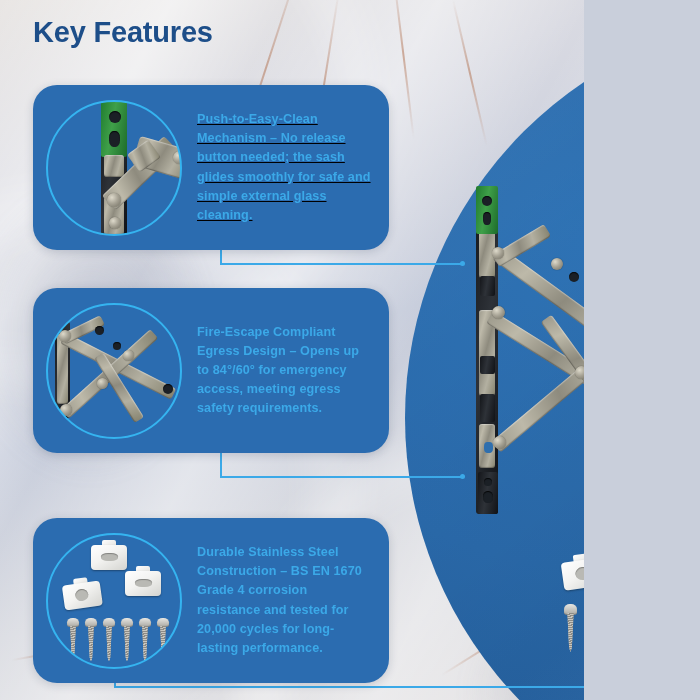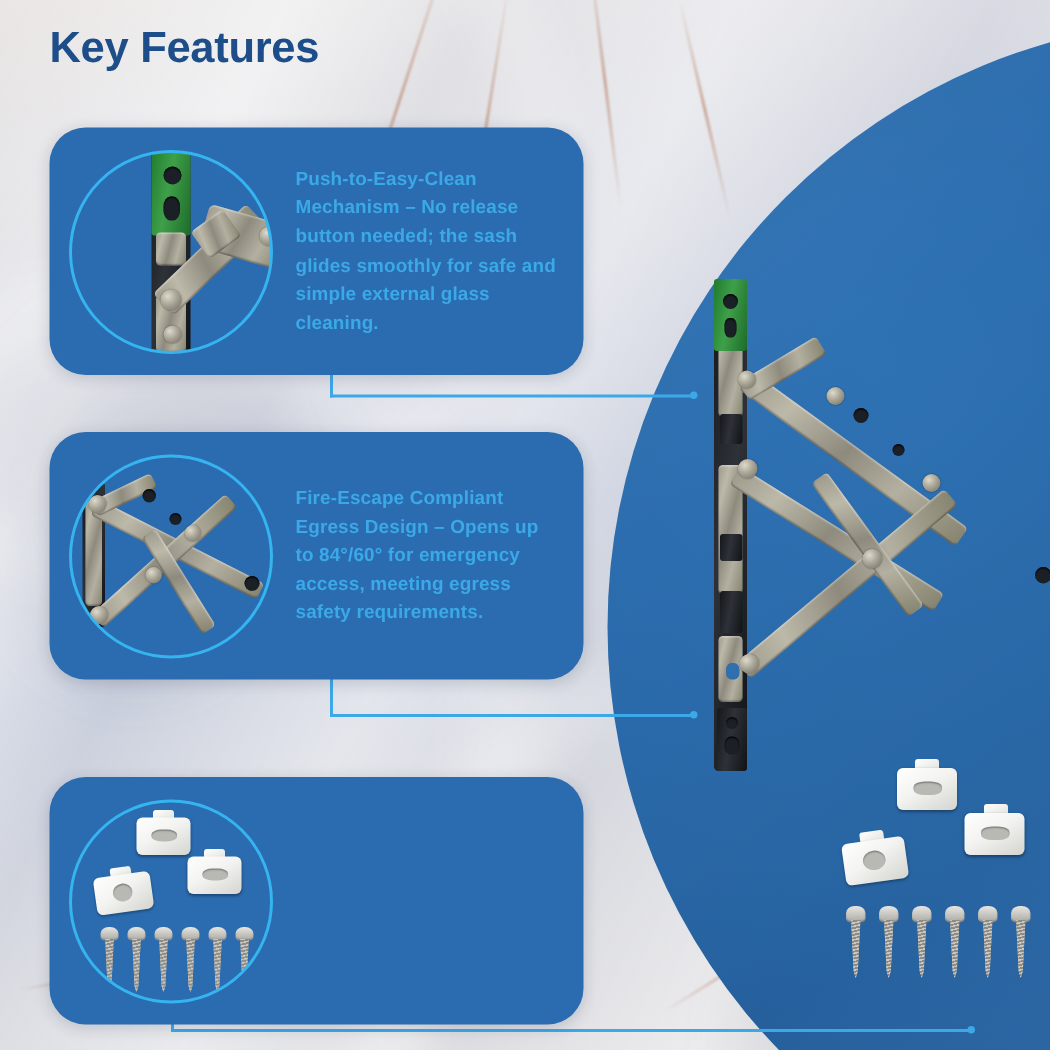--- a/index.html
+++ b/index.html
@@ -5,21 +5,21 @@
   * { margin:0; padding:0; box-sizing:border-box; }
   html,body { width:700px; height:700px; }
   body {
     font-family:"Liberation Sans", sans-serif;
     background:#c9cfdb;
     overflow:hidden;
     position:relative;
   }
 
   
-  #stage { position:absolute; inset:0; width:700px; height:700px; overflow:hidden; }
+  #stage { position:absolute; inset:0; width:584px; height:700px; overflow:hidden; }
 
   .marble {
     position:absolute; inset:0;
     background:
       linear-gradient(118deg, rgba(255,255,255,0.00) 0%, rgba(255,255,255,0.55) 18%, rgba(255,255,255,0.05) 30%, rgba(255,255,255,0.45) 46%, rgba(255,255,255,0.0) 62%, rgba(255,255,255,0.40) 78%, rgba(255,255,255,0.0) 100%),
       linear-gradient(160deg, #e9e6e4 0%, #d9dae2 25%, #c6ccdb 50%, #d5d7de 70%, #e3e1e2 100%);
   }
   .vein {
     position:absolute;
     background:linear-gradient(to bottom, rgba(180,120,90,0), rgba(178,116,84,0.55), rgba(180,120,90,0));
@@ -69,21 +69,21 @@
   
   .card {
     position:absolute;
     width:356px; height:165px;
     background:#2b6cb0;
     border-radius:24px;
     display:flex;
     align-items:center;
     box-shadow:0 2px 10px rgba(20,40,70,0.18);
   }
-  #card-1 { left:33px; top:85px; }
+  #card-1 { left:33px; top:85px;text-decoration:underline; }
   #card-2 { left:33px; top:288px; }
   #card-3 { left:33px; top:518px; }
 
   .thumb {
     position:relative;
     width:150px; height:150px;
     flex:0 0 150px;
     margin-left:6px;
     display:flex; align-items:center; justify-content:center;
   }
@@ -411,15 +411,16 @@
             <div class="screw-head"></div>
             <div class="screw-shaft"></div>
           </div>
         <div class="screw" style="left:110px; top:84px; width:12px; height:44px;">
             <div class="screw-head"></div>
             <div class="screw-shaft"></div>
           </div>
       </div>
       <div class="ring"></div>
     </div>
+    <div class="card-text">Durable Stainless Steel Construction – BS EN 1670 Grade 4 corrosion resistance and tested for 20,000 cycles for long-lasting performance.</div>
   </div>
 
 </div>
 
 </body></html>

